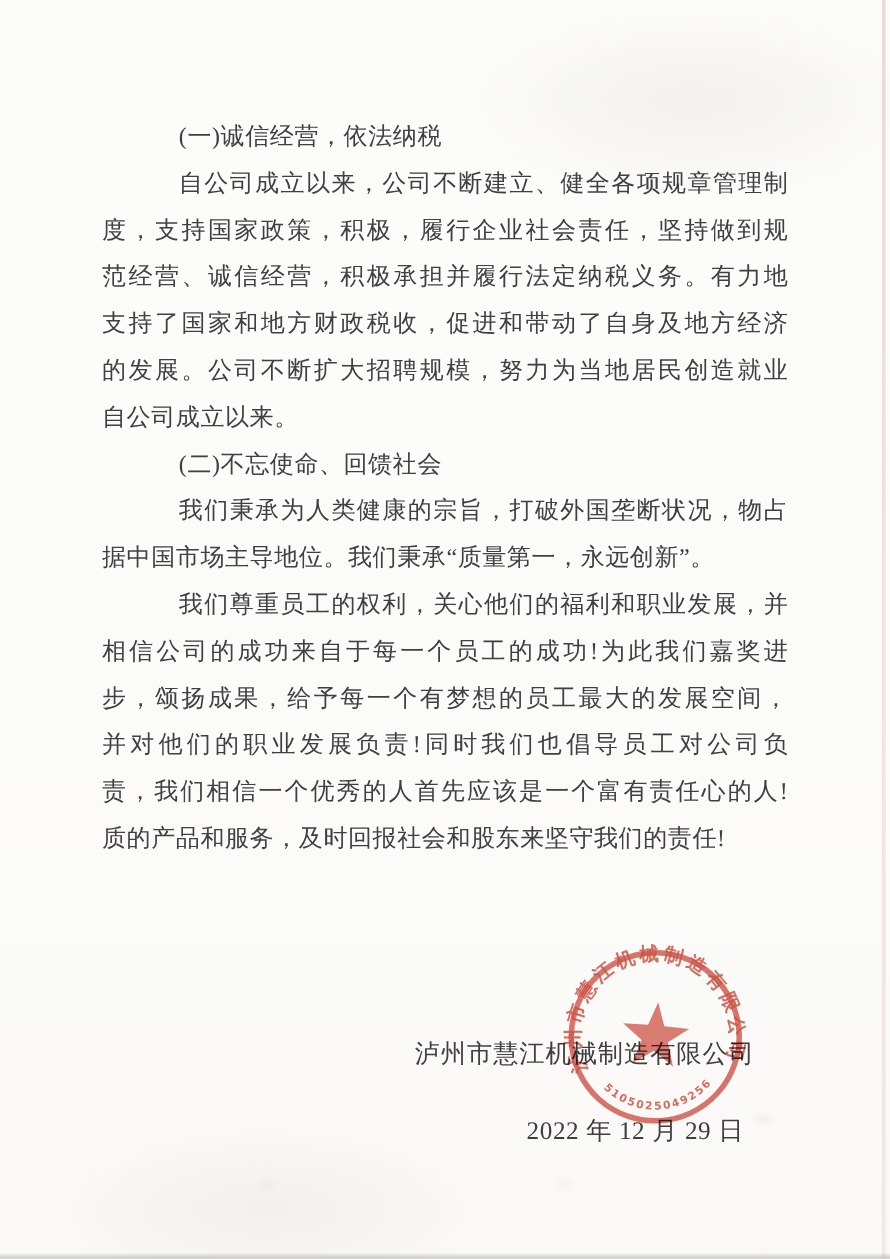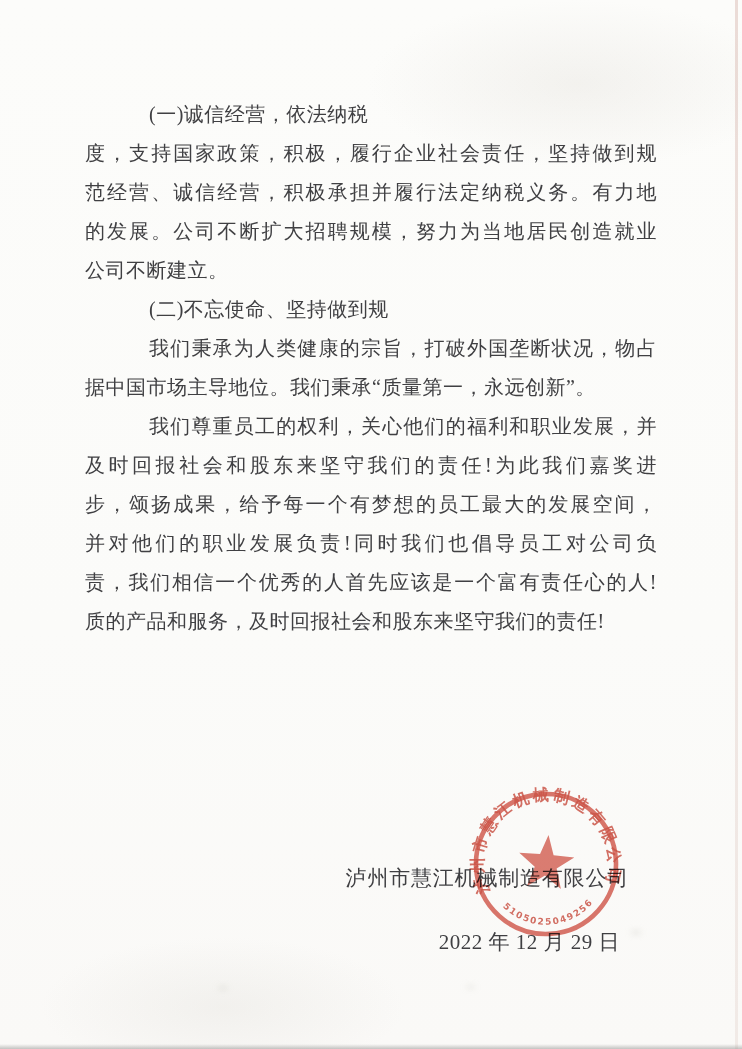--- a/index.html
+++ b/index.html
@@ -122,29 +122,31 @@
     font-family: "DejaVu Sans", sans-serif;
   }
 </style>
 </head>
 <body>
 
 <div class="page">
 
   <div class="doc-body">
       <div class="line indent">(一)诚信经营，依法纳税</div>
+      <div class="line justify indent">自公司成立以来，公司不断建立、健全各项规章管理制</div>
       <div class="line justify">度，支持国家政策，积极，履行企业社会责任，坚持做到规</div>
       <div class="line justify">范经营、诚信经营，积极承担并履行法定纳税义务。有力地</div>
+      <div class="line justify">支持了国家和地方财政税收，促进和带动了自身及地方经济</div>
       <div class="line justify">的发展。公司不断扩大招聘规模，努力为当地居民创造就业</div>
-      <div class="line">公司不断建立。</div>
-      <div class="line indent">(二)不忘使命、坚持做到规</div>
+      <div class="line">自公司成立以来。</div>
+      <div class="line indent">(二)不忘使命、回馈社会</div>
       <div class="line justify indent">我们秉承为人类健康的宗旨，打破外国垄断状况，物占</div>
       <div class="line">据中国市场主导地位。我们秉承“质量第一，永远创新”。</div>
       <div class="line justify indent">我们尊重员工的权利，关心他们的福利和职业发展，并</div>
-      <div class="line justify">及时回报社会和股东来坚守我们的责任!为此我们嘉奖进</div>
+      <div class="line justify">相信公司的成功来自于每一个员工的成功!为此我们嘉奖进</div>
       <div class="line justify">步，颂扬成果，给予每一个有梦想的员工最大的发展空间，</div>
       <div class="line justify">并对他们的职业发展负责!同时我们也倡导员工对公司负</div>
       <div class="line justify">责，我们相信一个优秀的人首先应该是一个富有责任心的人!</div>
       <div class="line">质的产品和服务，及时回报社会和股东来坚守我们的责任!</div>
     </div>
 
   <div class="sig-company">泸州市慧江机械制造有限公司</div>
 
   <div class="sig-date">2022 年 12 月 29 日</div>
 

